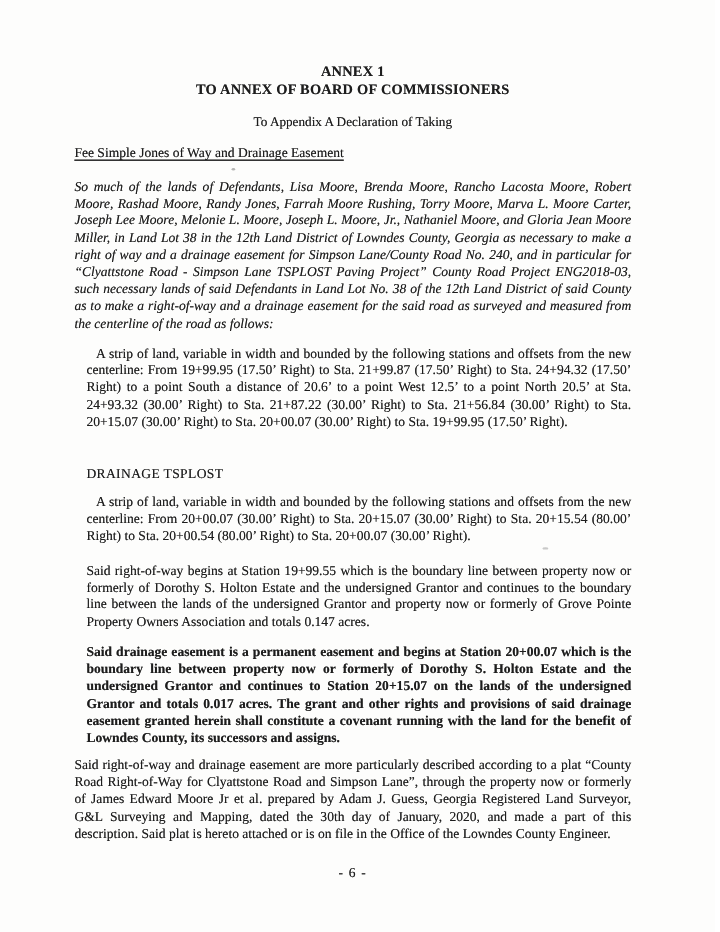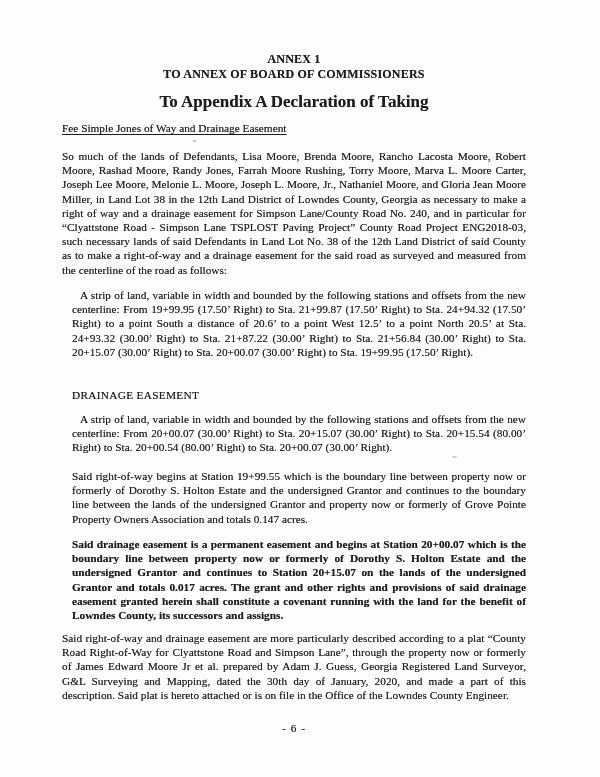--- a/index.html
+++ b/index.html
@@ -30,34 +30,34 @@
   }
   .doc-title {
     top: 52px;
     font-weight: bold;
     font-size: 12px;
     line-height: 14.6px;
     letter-spacing: 0.2px;
   }
   .subtitle {
     top: 95px;
-    font-weight: bold;
-    font-size: 17px;
+    font-weight: normal;
+    font-size: 11px;
   }
   .section-heading {
     top: 121px;
   }
   .section-heading span {
     text-decoration: underline;
     text-underline-offset: 2px;
   }
   .para {
     text-align: justify;
   }
-  .p-intro { top: 149px; }
+  .p-intro { top: 149px; font-style: italic; }
   .indented {
     left: 72px;
   }
   .first-indent {
     text-indent: 8px;
   }
   .p-row-strip { top: 288px; }
   .h-drainage { top: 388px; text-align: left; letter-spacing: 0.3px; }
   .p-drain-strip { top: 412px; }
   .p-row-begins { top: 469px; }
@@ -90,21 +90,21 @@
   <div class="block subtitle centered">To Appendix A Declaration of Taking</div>
 
   <div class="block section-heading">
     <span>Fee Simple Jones of Way and Drainage Easement</span>
   </div>
 
   <div class="block para p-intro">So much of the lands of Defendants, Lisa Moore, Brenda Moore, Rancho Lacosta Moore, Robert Moore, Rashad Moore, Randy Jones, Farrah Moore Rushing, Torry Moore, Marva L. Moore Carter, Joseph Lee Moore, Melonie L. Moore, Joseph L. Moore, Jr., Nathaniel Moore, and Gloria Jean Moore Miller, in Land Lot 38 in the 12th Land District of Lowndes County, Georgia as necessary to make a right of way and a drainage easement for Simpson Lane/County Road No. 240, and in particular for “Clyattstone Road - Simpson Lane TSPLOST Paving Project” County Road Project ENG2018-03, such necessary lands of said Defendants in Land Lot No. 38 of the 12th Land District of said County as to make a right-of-way and a drainage easement for the said road as surveyed and measured from the centerline of the road as follows:</div>
 
   <div class="block para indented first-indent p-row-strip">A strip of land, variable in width and bounded by the following stations and offsets from the new centerline: From 19+99.95 (17.50’ Right) to Sta. 21+99.87 (17.50’ Right) to Sta. 24+94.32 (17.50’ Right) to a point South a distance of 20.6’ to a point West 12.5’ to a point North 20.5’ at Sta. 24+93.32 (30.00’ Right) to Sta. 21+87.22 (30.00’ Right) to Sta. 21+56.84 (30.00’ Right) to Sta. 20+15.07 (30.00’ Right) to Sta. 20+00.07 (30.00’ Right) to Sta. 19+99.95 (17.50’ Right).</div>
 
-  <div class="block indented h-drainage">DRAINAGE EASEMENT</div>
+  <div class="block indented h-drainage">DRAINAGE TSPLOST</div>
 
   <div class="block para indented first-indent p-drain-strip">A strip of land, variable in width and bounded by the following stations and offsets from the new centerline: From 20+00.07 (30.00’ Right) to Sta. 20+15.07 (30.00’ Right) to Sta. 20+15.54 (80.00’ Right) to Sta. 20+00.54 (80.00’ Right) to Sta. 20+00.07 (30.00’ Right).</div>
 
   <div class="block para indented p-row-begins">Said right-of-way begins at Station 19+99.55 which is the boundary line between property now or formerly of Dorothy S. Holton Estate and the undersigned Grantor and continues to the boundary line between the lands of the undersigned Grantor and property now or formerly of Grove Pointe Property Owners Association and totals 0.147 acres.</div>
 
   <div class="block para indented p-drain-begins">Said drainage easement is a permanent easement and begins at Station 20+00.07 which is the boundary line between property now or formerly of Dorothy S. Holton Estate and the undersigned Grantor and continues to Station 20+15.07 on the lands of the undersigned Grantor and totals 0.017 acres. The grant and other rights and provisions of said drainage easement granted herein shall constitute a covenant running with the land for the benefit of Lowndes County, its successors and assigns.</div>
 
   <div class="block para p-plat">Said right-of-way and drainage easement are more particularly described according to a plat “County Road Right-of-Way for Clyattstone Road and Simpson Lane”, through the property now or formerly of James Edward Moore Jr et al. prepared by Adam J. Guess, Georgia Registered Land Surveyor, G&amp;L Surveying and Mapping, dated the 30th day of January, 2020, and made a part of this description. Said plat is hereto attached or is on file in the Office of the Lowndes County Engineer.</div>
 
   <div class="block page-number">- 6 -</div>

